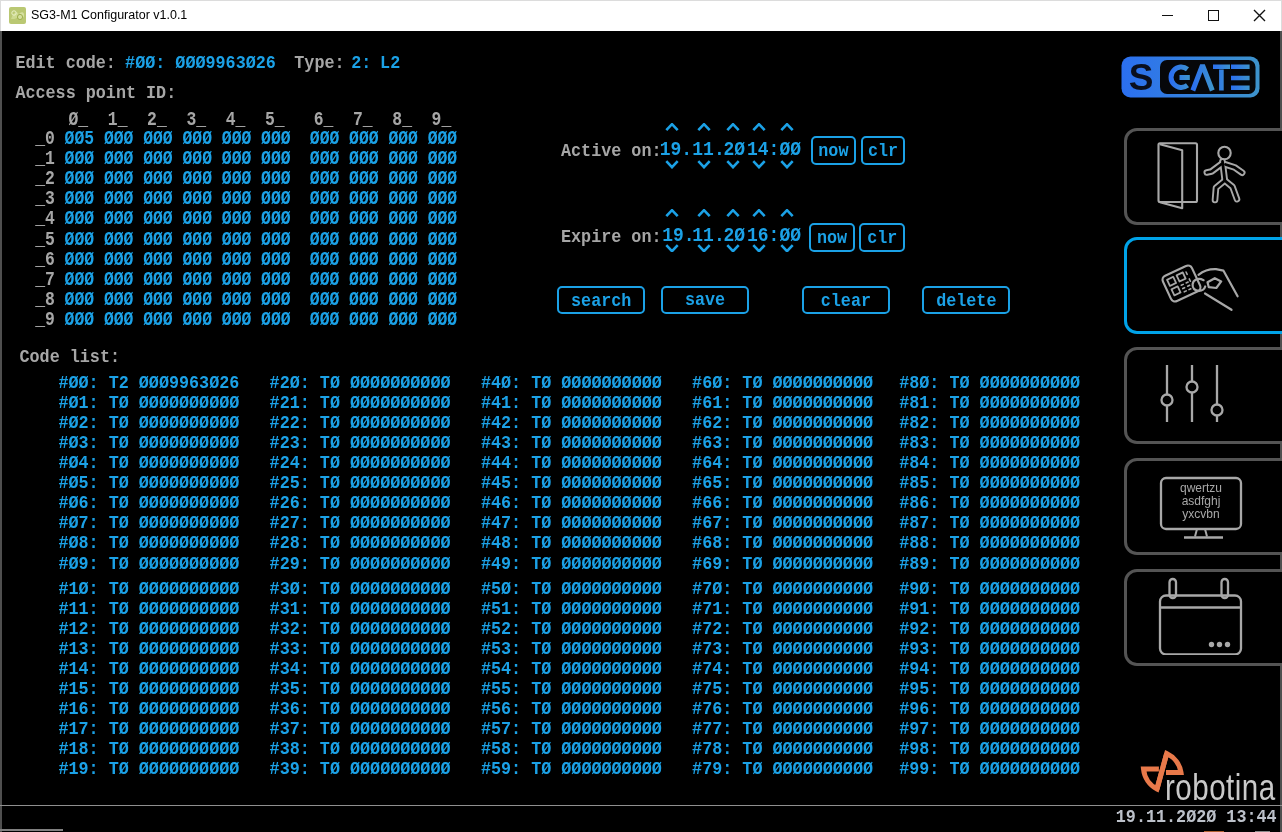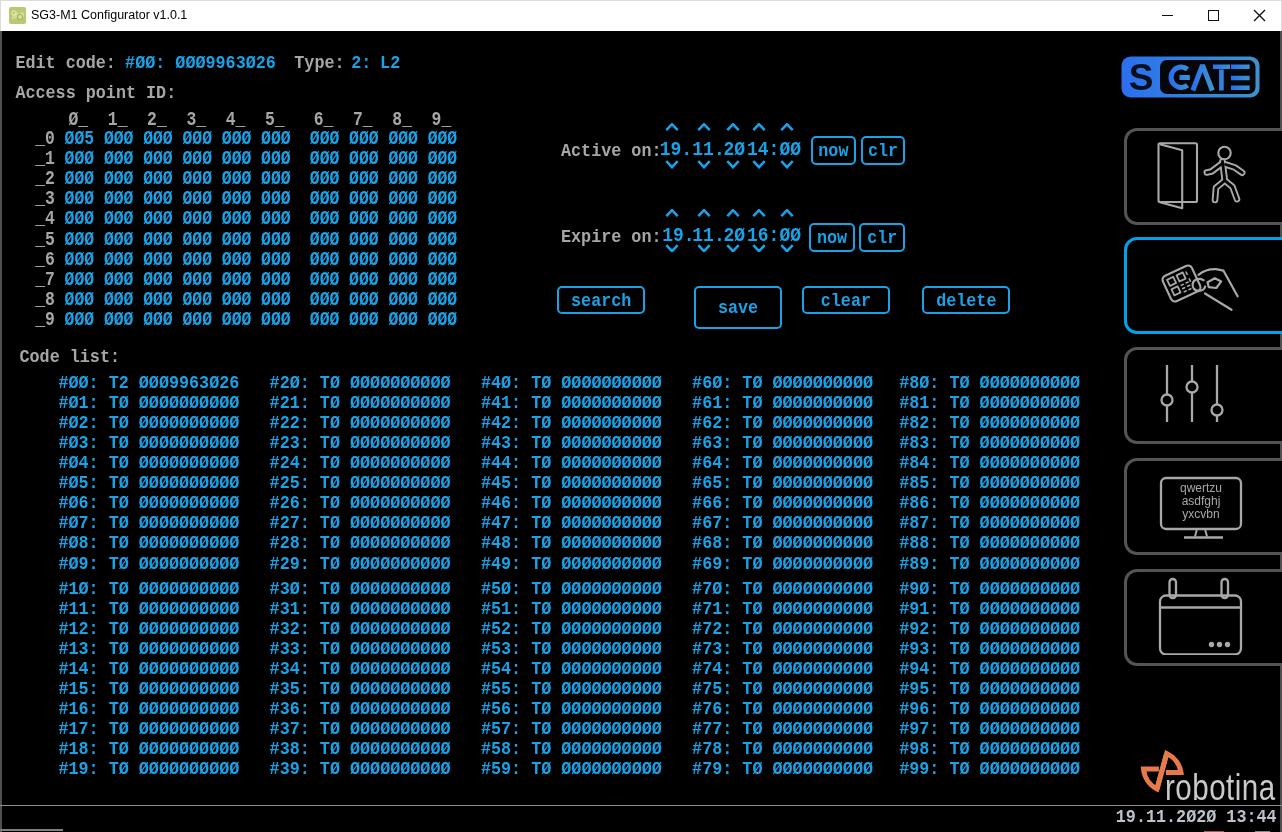--- a/index.html
+++ b/index.html
@@ -234,21 +234,21 @@
   </svg>
 <div class="btn" style="left:809.2px;top:222.5px;width:45.7px;height:29px">
     <span>now</span>
   </div>
 <div class="btn" style="left:859.4px;top:222.5px;width:45.7px;height:29px">
     <span>clr</span>
   </div>
 <div class="btn" style="left:557.2px;top:285.7px;width:88px;height:28.7px">
     <span>search</span>
   </div>
-<div class="btn" style="left:694px;top:285.7px;width:88px;height:43px">
+<div class="btn" style="left:661px;top:285.7px;width:88px;height:28px">
     <span>save</span>
   </div>
 <div class="btn" style="left:801.9px;top:285.7px;width:88px;height:28.7px">
     <span>clear</span>
   </div>
 <div class="btn" style="left:922.3px;top:285.7px;width:88px;height:28.7px">
     <span>delete</span>
   </div>
 <span class="t f1 g" style="left:19.5px;top:346.4px">Code list:</span>
 <span class="t f1 b" style="left:58.4px;top:371.6px">#ØØ: T2 ØØØ9963Ø26</span>

